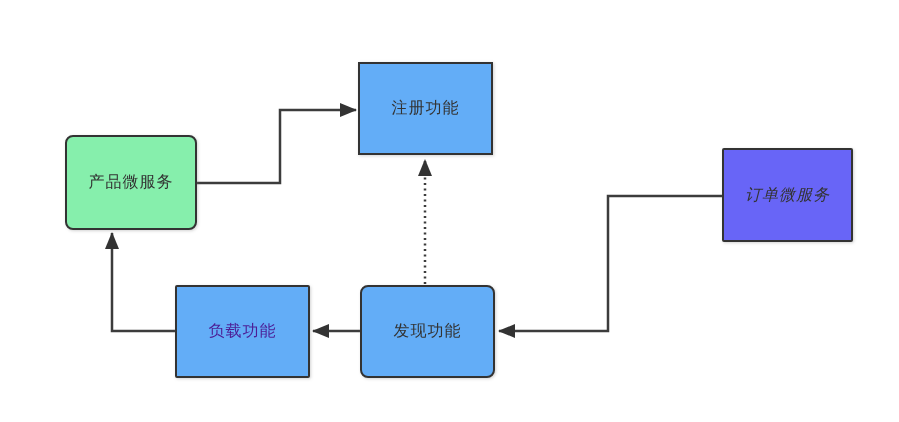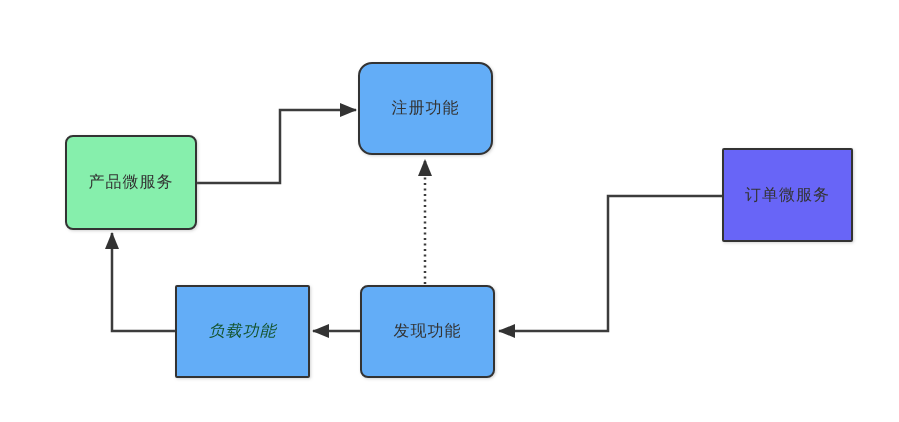--- a/index.html
+++ b/index.html
@@ -54,26 +54,26 @@
         <path d="M425,284 L425,160" fill="none" stroke="#3c3c3c" stroke-width="2.5" stroke-dasharray="2 3.5" marker-end="url(#arrowhead)"></path>
         <path d="M722,196 L608,196 L608,331 L499,331" fill="none" stroke="#3c3c3c" stroke-width="2.5" marker-end="url(#arrowhead)"></path>
         <path d="M360,331 L313,331" fill="none" stroke="#3c3c3c" stroke-width="2.5" marker-end="url(#arrowhead)"></path>
         <path d="M175,331 L112,331 L112,233" fill="none" stroke="#3c3c3c" stroke-width="2.5" marker-end="url(#arrowhead)"></path>
       </g>
   </svg>
   <div id="node-group">
       <div class="node" style="left: 65px; top: 135px; width: 132px; height: 95px; background: #86efac; border-radius: 8px; border-color: rgb(51, 51, 51);">
         <span class="node-label" style="color: rgb(51, 51, 51);">产品微服务</span>
       </div>
-      <div class="node" style="left: 358px; top: 62px; width: 135px; height: 93px; background: rgb(99, 173, 247); border-radius: 14px; border-color: rgb(51, 51, 51);">
+      <div class="node" style="left: 358px; top: 62px; width: 135px; height: 93px; background: rgb(99, 173, 247); border-radius: 0; border-color: rgb(51, 51, 51);">
         <span class="node-label" style="color: rgb(51, 51, 51);">注册功能</span>
       </div>
-      <div class="node" style="left: 722px; top: 148px; width: 131px; height: 94px; background: rgb(104, 101, 247); border-radius: 2px; border-color: rgb(51, 51, 51);">
+      <div class="node" style="left: 722px; top: 148px; width: 131px; height: 94px; background: rgb(104, 101, 247); border-radius: 2px; border-color: rgb(51, 51, 51); font-style: italic;">
         <span class="node-label" style="color: rgb(51, 51, 51);">订单微服务</span>
       </div>
       <div class="node" style="left: 175px; top: 285px; width: 135px; height: 93px; background: rgb(99, 173, 247); border-radius: 2px; border-color: rgb(51, 51, 51);">
-        <span class="node-label" style="color: #14532d; font-style: italic;">负载功能</span>
+        <span class="node-label" style="color: #4c1d95;">负载功能</span>
       </div>
       <div class="node" style="left: 360px; top: 285px; width: 135px; height: 93px; background: rgb(99, 173, 247); border-radius: 8px; border-color: rgb(51, 51, 51);">
         <span class="node-label" style="color: rgb(51, 51, 51);">发现功能</span>
       </div>
     </div>
 </div>
 
 </body></html>

